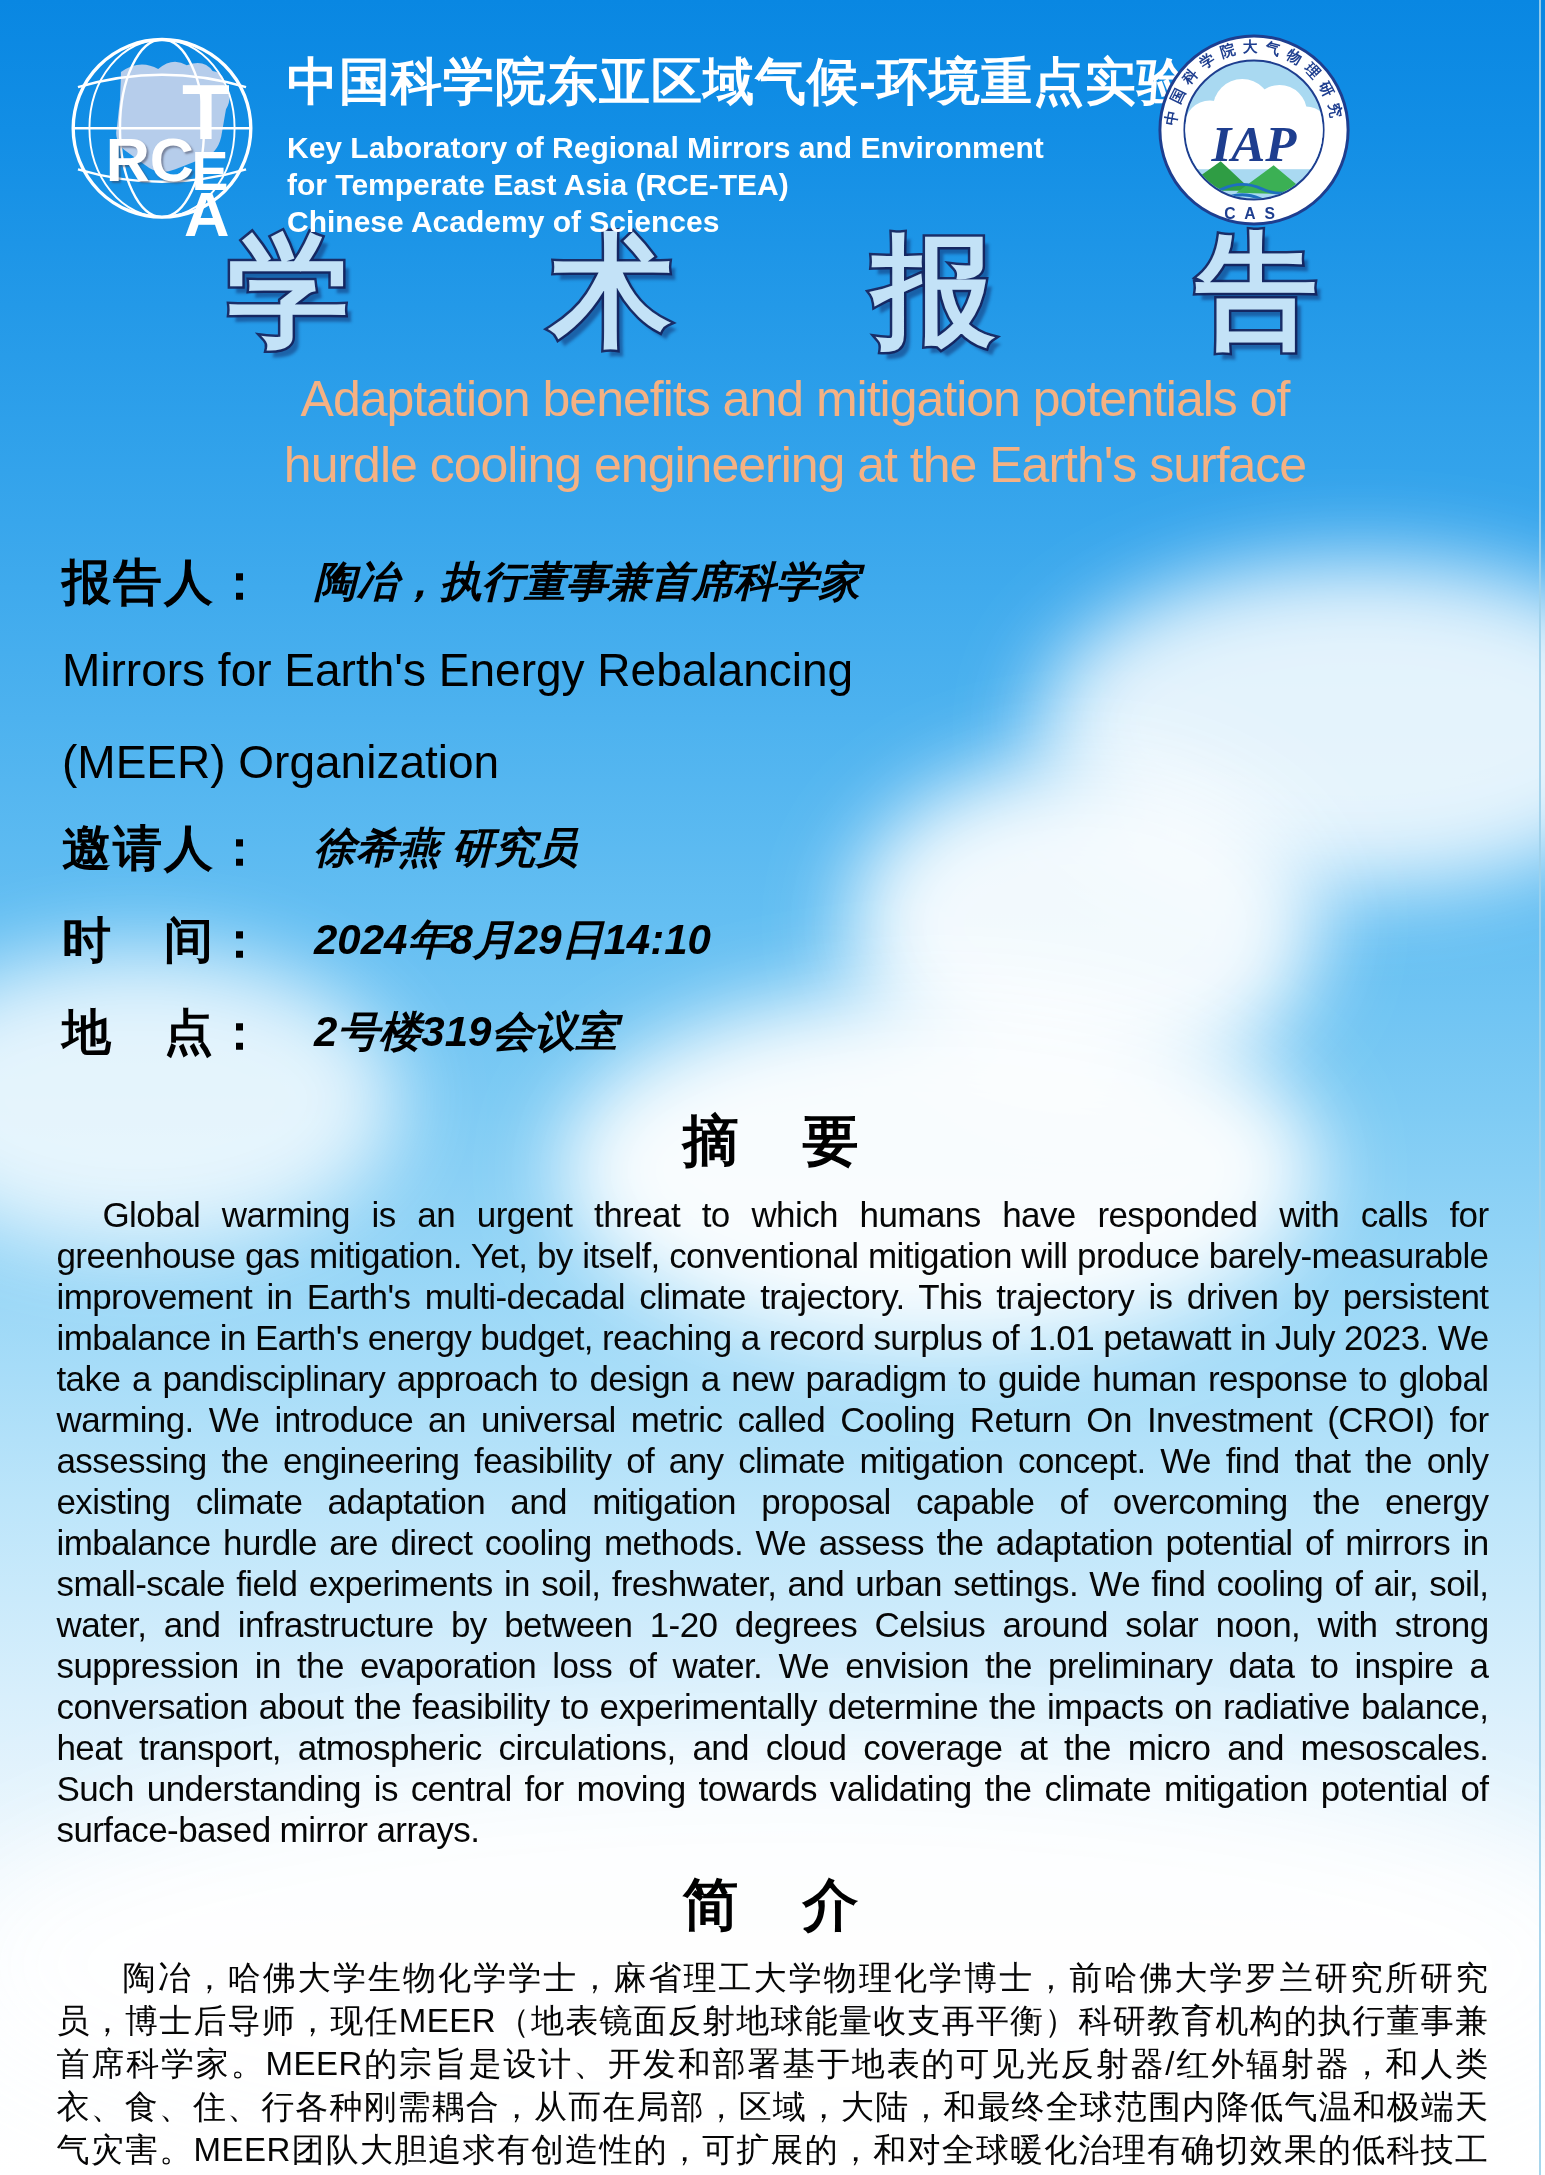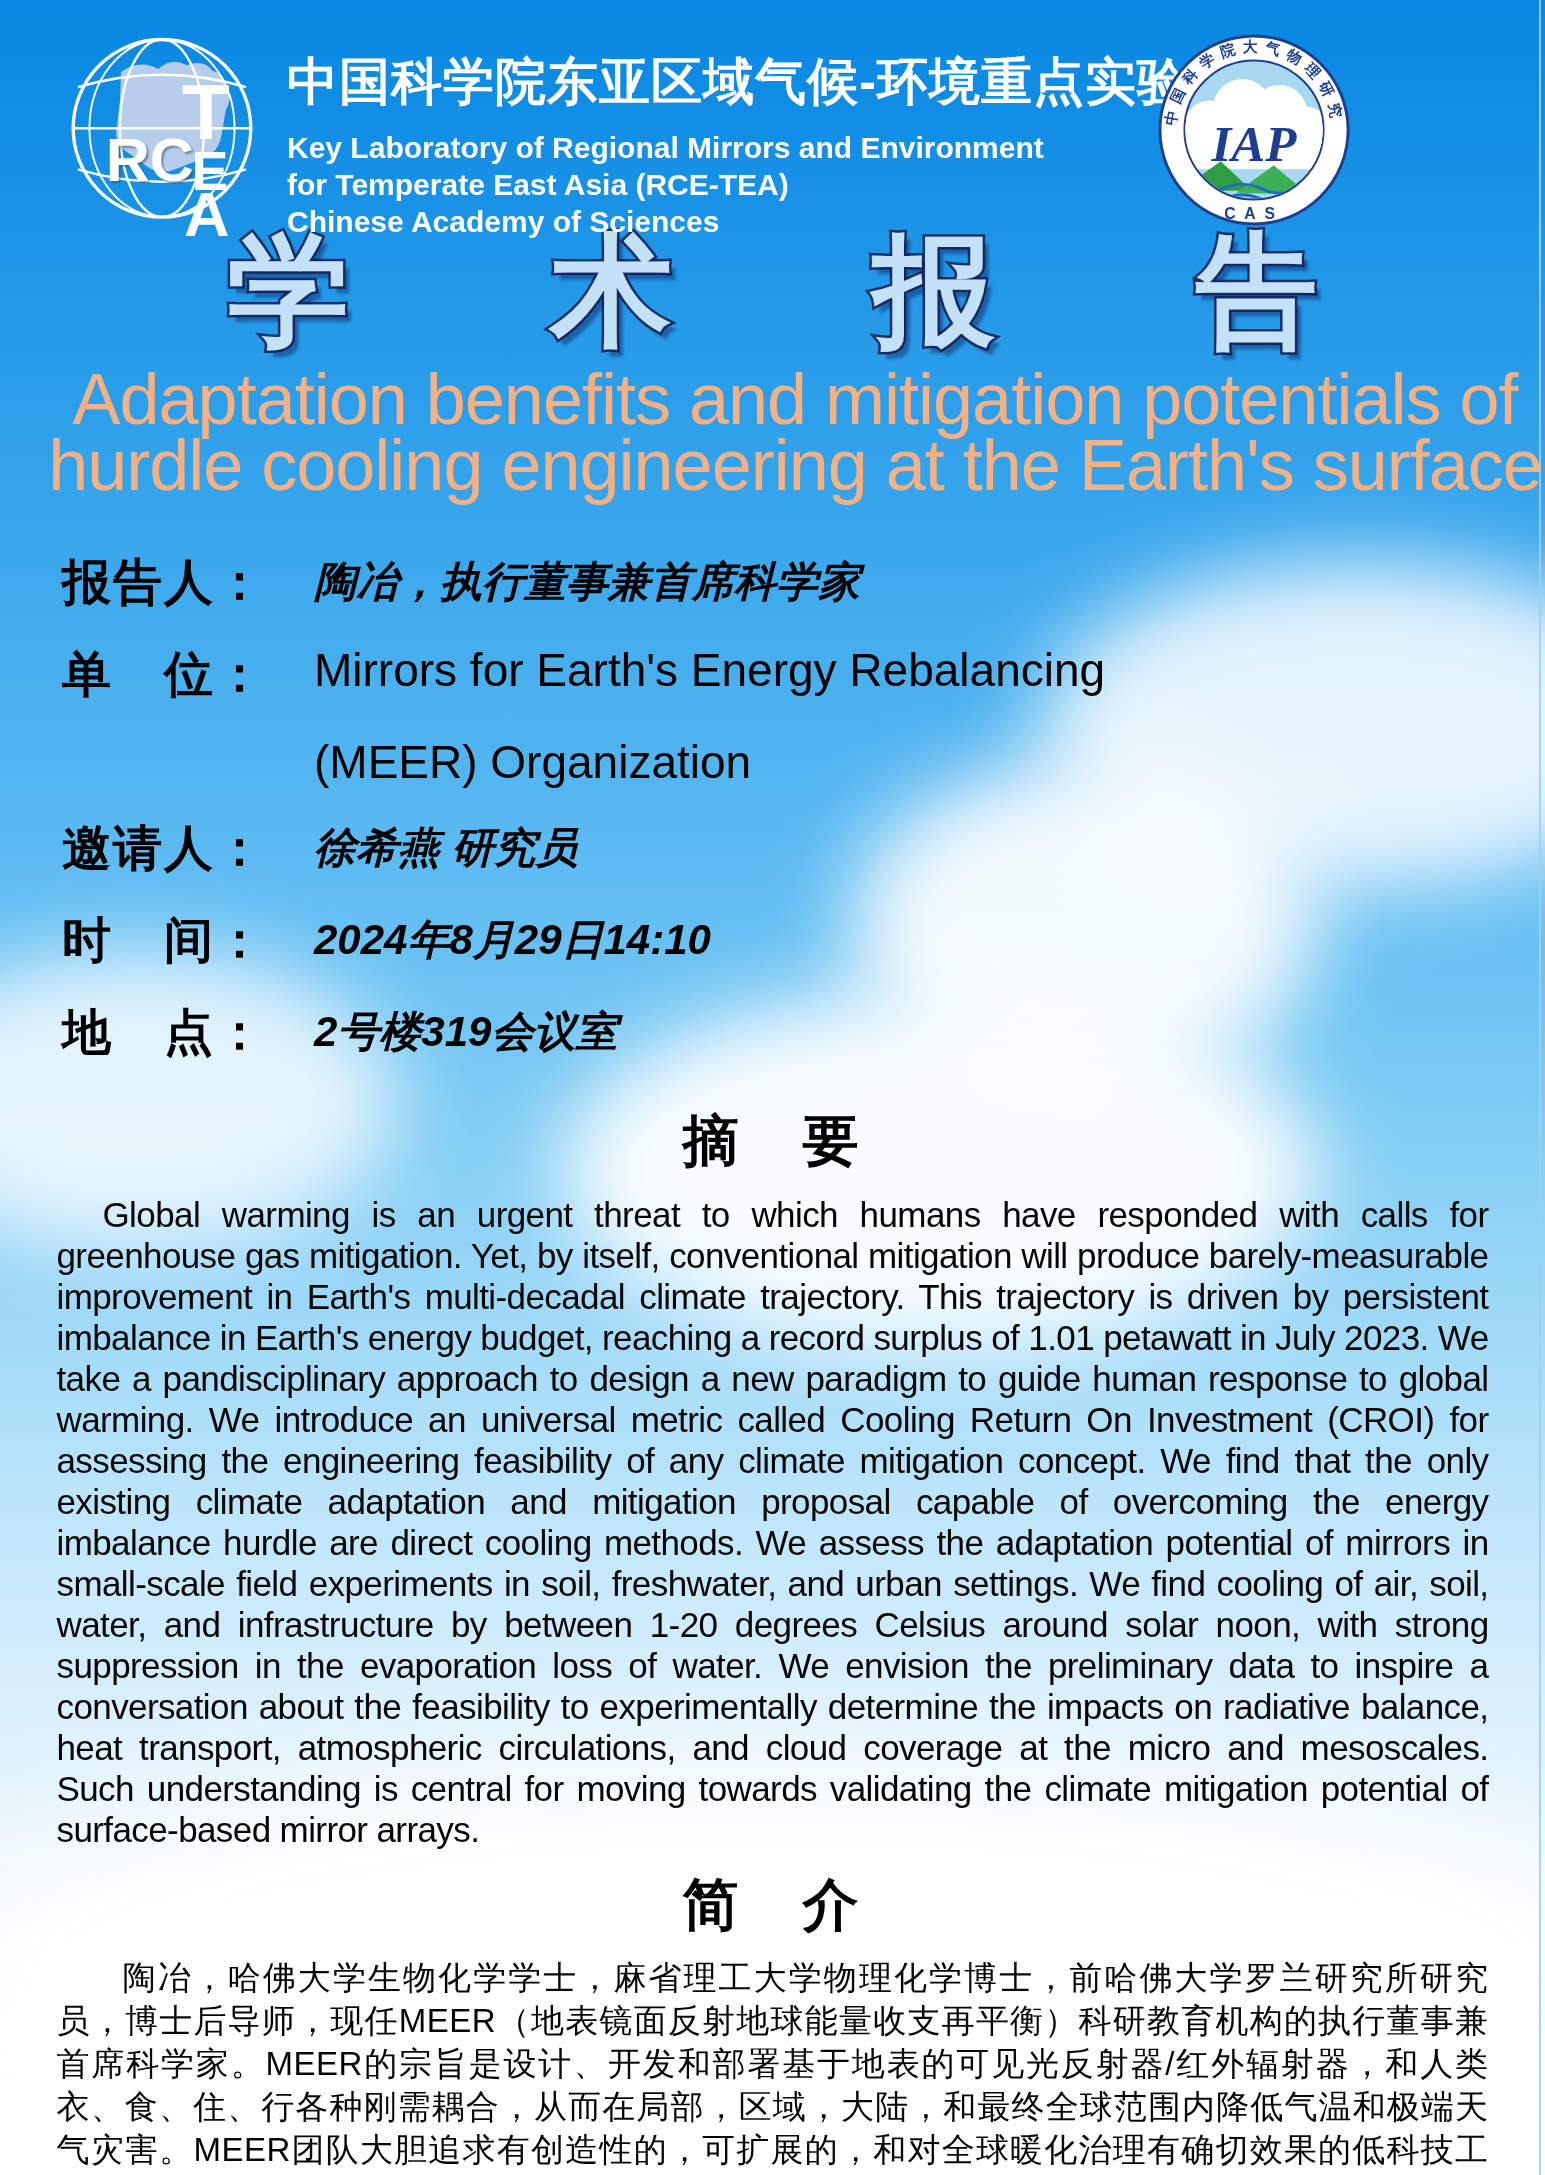--- a/index.html
+++ b/index.html
@@ -64,21 +64,21 @@
     color: #c3e2f7;
     -webkit-text-stroke: 5px #1a2e68;
     paint-order: stroke fill;
     text-shadow: 6px 7px 3px rgba(16, 32, 90, 0.45);
   }
 
   
   .talk-title {
     position: relative; z-index: 2;
     margin-top: 14px; text-align: center;
-    color: #f5b183; font-size: 72px; font-weight: 500;
+    color: #f5b183; font-size: 50px; font-weight: 500;
     line-height: 66px; letter-spacing: -1px; margin-left: 45px;
   }
 
   
   .details { position: relative; z-index: 2; margin: 52px 0 0 62px; color: #000; }
   .detail-row { display: flex; align-items: flex-start; margin-bottom: 26px; }
   .detail-label {
     font-size: 49px; font-weight: 900; letter-spacing: 2px;
     width: 252px; flex: 0 0 auto;
   }
@@ -190,21 +190,20 @@
   </div>
 
   <div class="details">
 
     <div class="detail-row">
       <div class="detail-label">报告人：</div>
       <div class="detail-value-zh">陶冶，执行董事兼首席科学家</div>
     </div>
 
     <div class="detail-row">
-      <div class="detail-label">单　位：</div>
       <div class="detail-value-en">
         <div>Mirrors for Earth's Energy Rebalancing</div>
         <div class="second-line">(MEER) Organization</div>
       </div>
     </div>
 
     <div class="detail-row">
       <div class="detail-label">邀请人：</div>
       <div class="detail-value-zh">徐希燕 研究员</div>
     </div>

